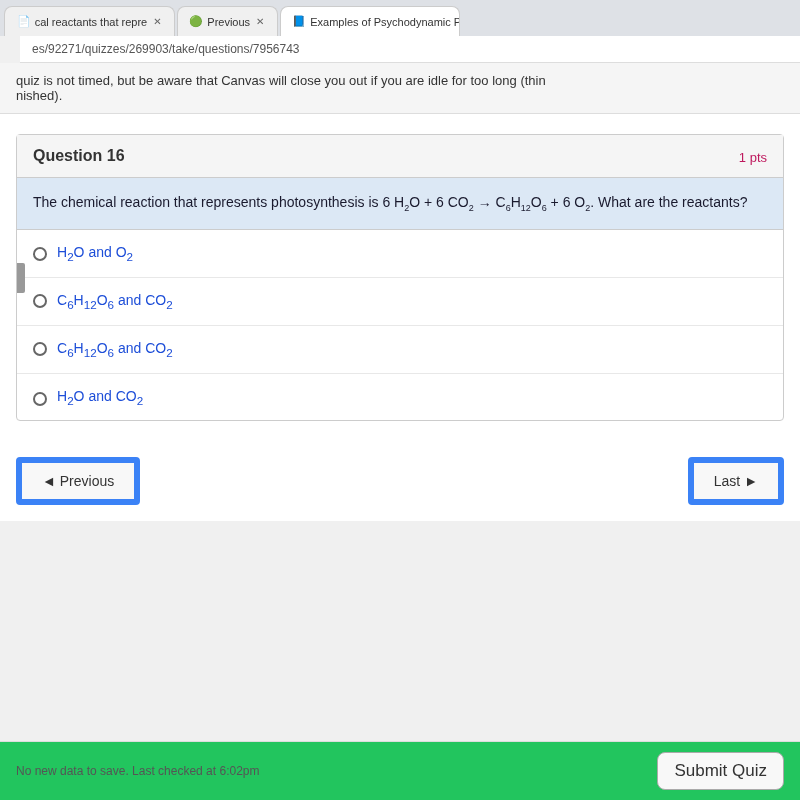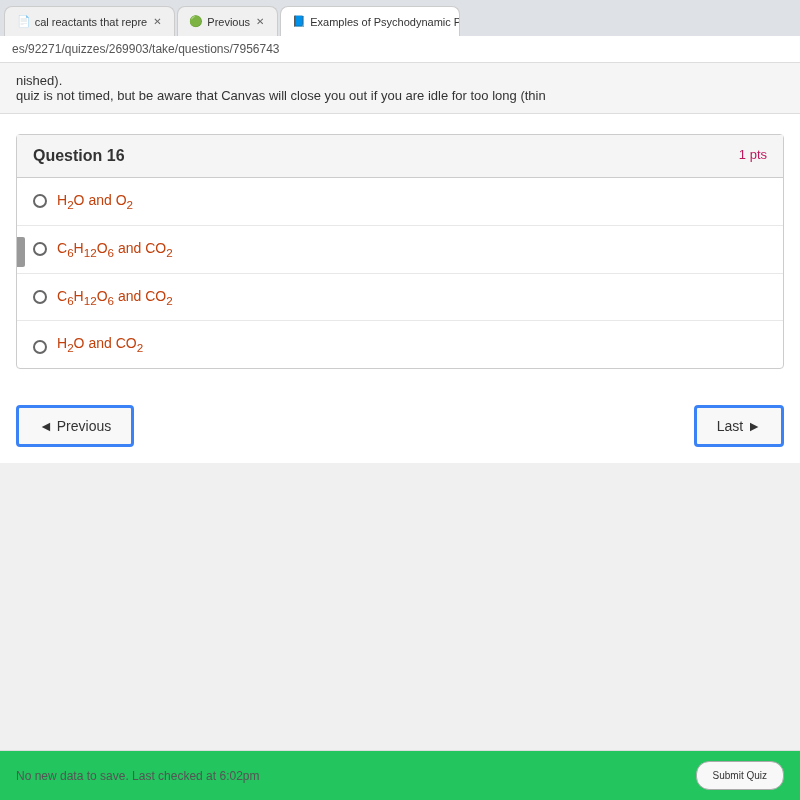--- a/index.html
+++ b/index.html
@@ -63,20 +63,21 @@
 
     
     .address-bar {
       background: #fff;
       padding: 6px 12px;
       font-size: 12px;
       color: #333;
       border-bottom: 1px solid #ddd;
       display: flex;
       align-items: center;
+      margin-left: 20px;
     }
 
     .address-text {
       color: #555;
     }
 
     
     .page-content {
       background: #fff;
       padding: 0;
@@ -97,21 +98,21 @@
       border: 1px solid #ccc;
       border-radius: 4px;
     }
 
     .question-header {
       background: #f5f5f5;
       border-bottom: 1px solid #ccc;
       padding: 12px 16px;
       display: flex;
       justify-content: space-between;
-      align-items: flex-start;
+      align-items: flex-end;
     }
 
     .question-number {
       font-size: 16px;
       font-weight: bold;
       color: #333;
     }
 
     .question-points {
       font-size: 13px;
@@ -136,21 +137,21 @@
     .answer-options {
       padding: 0;
     }
 
     .answer-option {
       display: flex;
       align-items: center;
       padding: 14px 16px;
       border-bottom: 1px solid #e8e8e8;
       font-size: 14px;
-      color: #c2410c;
+      color: #1d4ed8;
       cursor: pointer;
     }
 
     .answer-option:last-child {
       border-bottom: none;
       align-items: flex-end;
     }
 
     .radio-circle {
       width: 14px;
@@ -165,21 +166,21 @@
     .nav-bar {
       display: flex;
       justify-content: space-between;
       align-items: center;
       padding: 16px 16px;
       margin-top: 10px;
     }
 
     .nav-btn {
       padding: 10px 20px;
-      border: 3px solid #3b82f6;
+      border: 6px solid #3b82f6;
       background: #f8f8f8;
       border-radius: 4px;
       font-size: 14px;
       color: #333;
       cursor: pointer;
       display: flex;
       align-items: center;
       gap: 6px;
     }
 
@@ -196,22 +197,22 @@
       justify-content: space-between;
       align-items: center;
       font-size: 12px;
       color: #555;
     }
 
     .submit-btn {
       padding: 8px 16px;
       background: #f8f8f8;
       border: 1px solid #aaa;
-      border-radius: 13px;
-      font-size: 10px;
+      border-radius: 8px;
+      font-size: 17px;
       color: #333;
       cursor: pointer;
     }
 
     
     .bookmark-indicator {
       position: absolute;
       left: 0;
       top: 50%;
       transform: translateY(-50%);
@@ -242,33 +243,36 @@
   </div>
 </div>
 
 <div class="address-bar">
   <span class="address-text">es/92271/quizzes/269903/take/questions/7956743</span>
 </div>
 
 <div class="page-content">
 
   <div class="notice-bar">
+    <div>quiz is not timed, but be aware that Canvas will close you out if you are idle for too long (thin</div>
     <div>nished).</div>
-    <div>quiz is not timed, but be aware that Canvas will close you out if you are idle for too long (thin</div>
   </div>
 
   <div class="question-container" style="position:relative;">
 
     <div class="bookmark-indicator"></div>
 
     <div class="question-header">
       <span class="question-number">Question 16</span>
       <span class="question-points">1 pts</span>
     </div>
 
+    <div class="question-prompt">
+      The chemical reaction that represents photosynthesis is 6 H<sub>2</sub>O + 6 CO<sub>2</sub> → C<sub>6</sub>H<sub>12</sub>O<sub>6</sub> + 6 O<sub>2</sub>. What are the reactants?
+    </div>
 
     <div class="answer-options">
 
       <div class="answer-option">
         <div class="radio-circle"></div>
         <span>H<sub>2</sub>O and O<sub>2</sub></span>
       </div>
 
       <div class="answer-option">
         <div class="radio-circle"></div>

